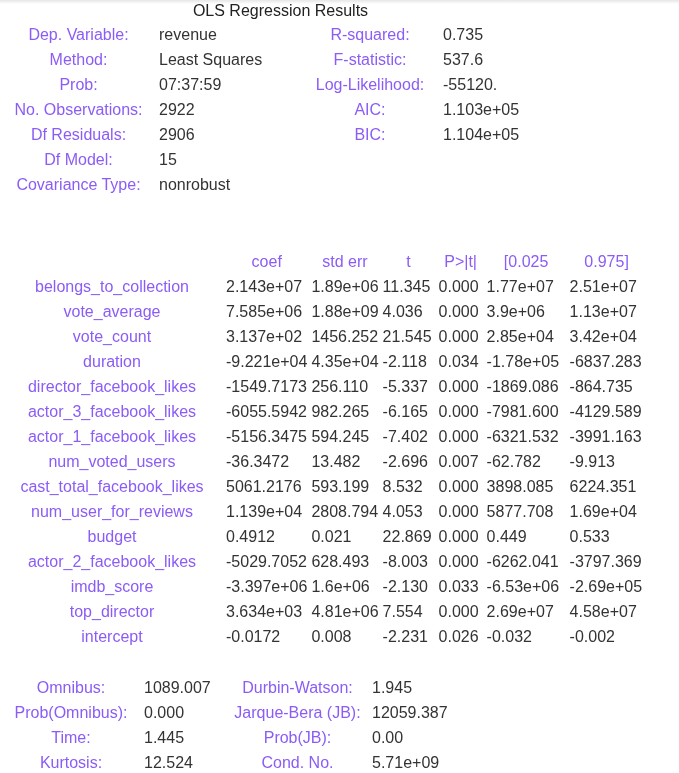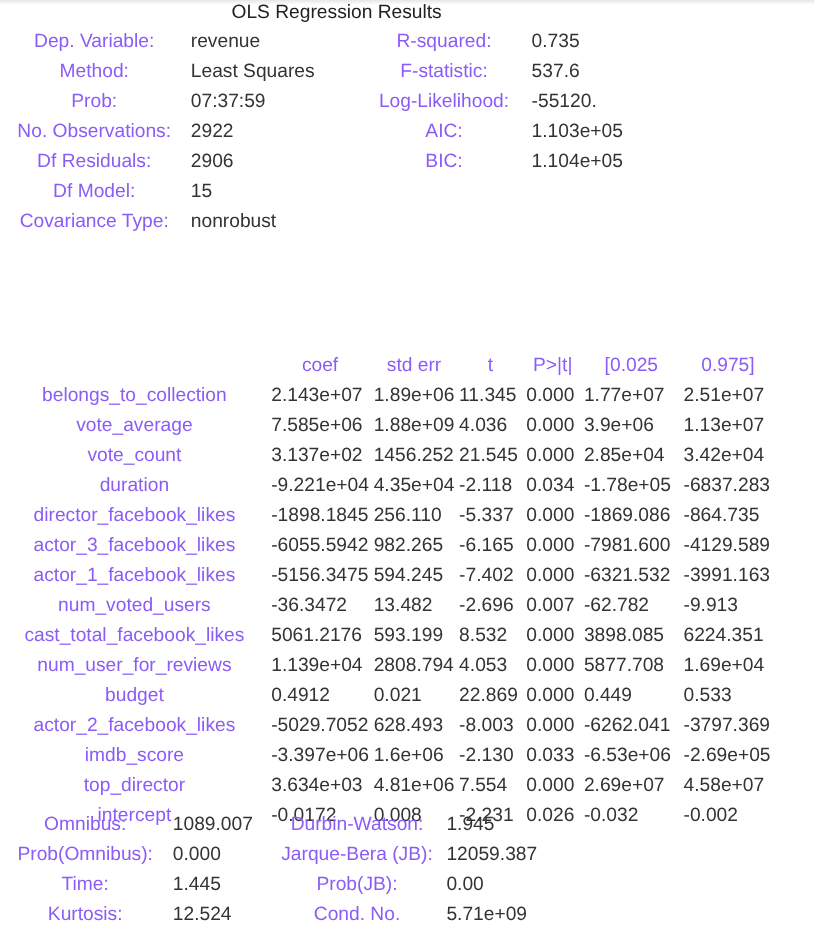--- a/index.html
+++ b/index.html
@@ -14,21 +14,21 @@
       background: linear-gradient(#e6e6e6, #ffffff);
     }
     table { border-collapse: collapse; position: absolute; left: 0; }
     td, th { padding: 0 2px; line-height: 25px; height: 25px; white-space: nowrap; }
     th { font-weight: normal; text-align: center; color: #8b5cf6; }
     td { text-align: left; color: #333; }
     caption { font-weight: normal; color: #222; line-height: 22px; text-align: center; }
 
     #t1 { top: 0; }
     #t1 caption { padding-left: 0; }
-    #t2 { top: 249px; margin-top: 43px; }
+    #t2 { top: 249px; }
     #t3 { top: 675px; }
   </style>
 </head>
 <body>
 
 <div class="topshade"></div>
 
 <table id="t1">
   <caption>OLS Regression Results</caption>
   <colgroup>
@@ -136,21 +136,21 @@
         <th>duration</th>
         <td>-9.221e+04</td>
         <td>4.35e+04</td>
         <td>-2.118</td>
         <td>0.034</td>
         <td>-1.78e+05</td>
         <td>-6837.283</td>
       </tr>
       <tr>
         <th>director_facebook_likes</th>
-        <td>-1898.1845</td>
+        <td>-1549.7173</td>
         <td>256.110</td>
         <td>-5.337</td>
         <td>0.000</td>
         <td>-1869.086</td>
         <td>-864.735</td>
       </tr>
       <tr>
         <th>actor_3_facebook_likes</th>
         <td>-6055.5942</td>
         <td>982.265</td>

